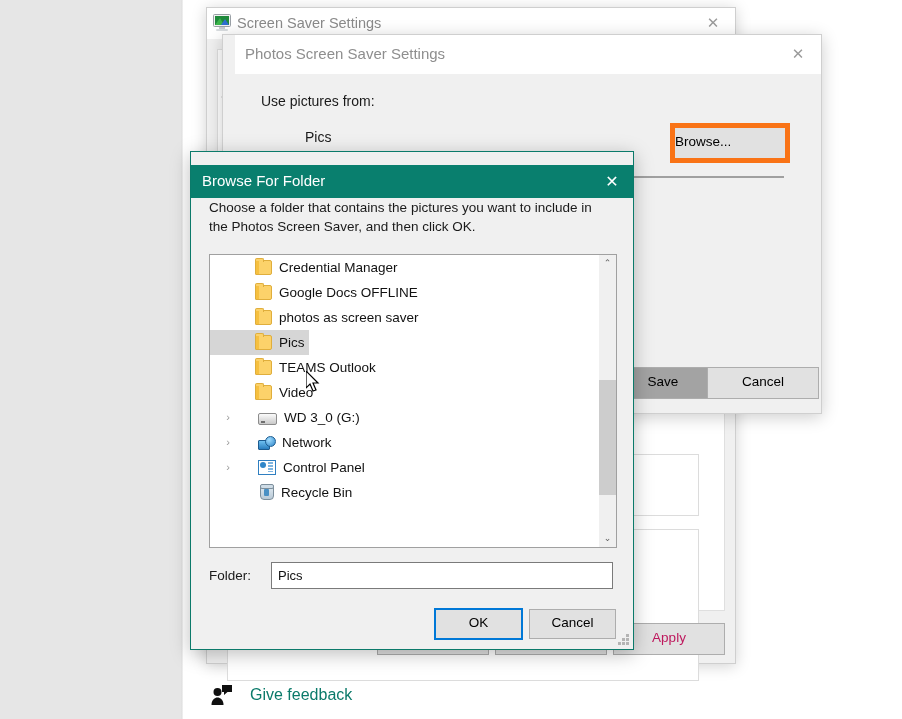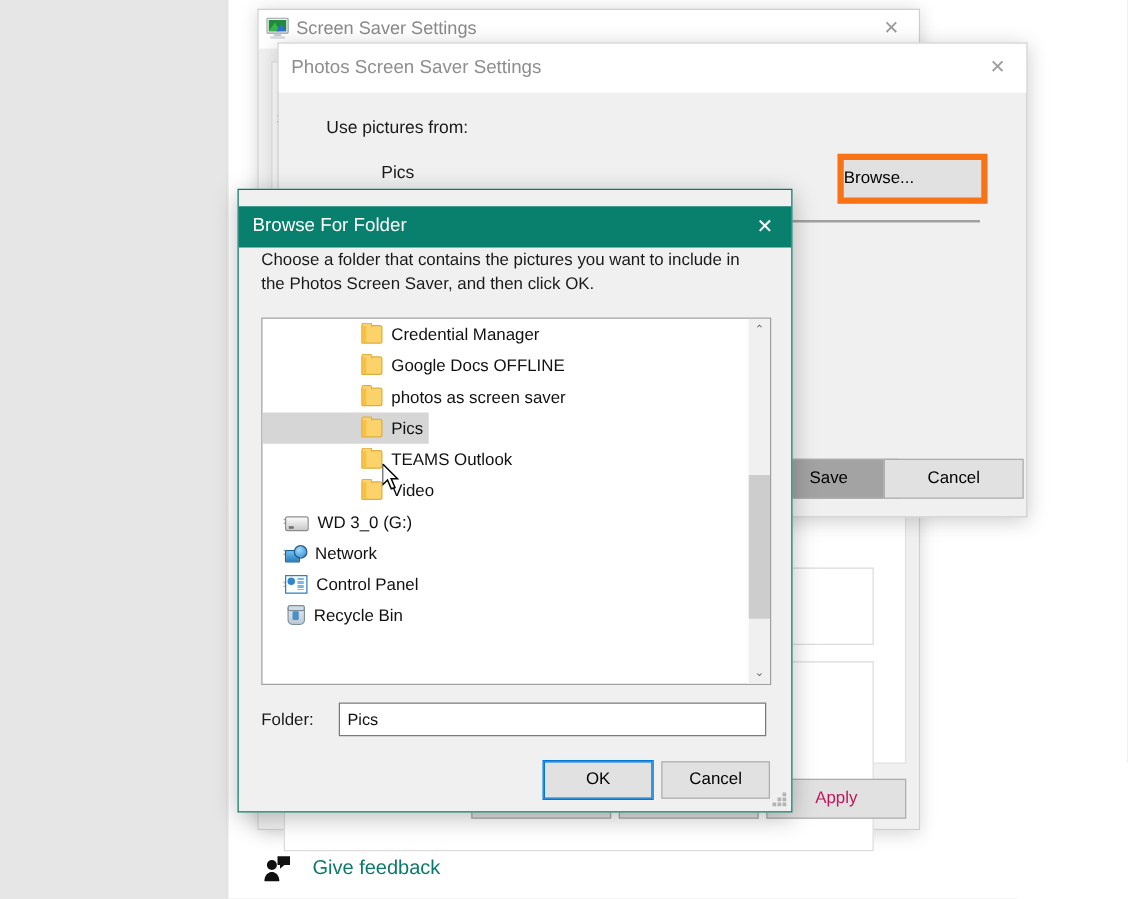--- a/index.html
+++ b/index.html
@@ -72,21 +72,21 @@
   #ss-btn-ok{left:170px;width:110px;}
   #ss-btn-cancel{left:288px;width:110px;}
   #ss-btn-apply{left:406px;width:110px;}
   
   #ps-window{
     position:absolute;left:222px;top:34px;width:598px;height:378px;
     background:#f0f0f0;border:1px solid #cfcfcf;
     box-shadow:0 3px 16px rgba(0,0,0,.20);
   }
   #ps-titlebar{
-    position:absolute;left:0;top:0;right:0;height:39px;background:#ffffff;padding-left:32px;
+    position:absolute;left:12px;top:0;right:0;height:39px;background:#ffffff;padding-left:32px;
   }
   #ps-title{
     position:absolute;left:10px;top:10px;font-size:15px;color:#8e8e8e;
     white-space:nowrap;
   }
   #ps-close{
     position:absolute;right:0;top:0;width:46px;height:38px;
     color:#9b9b9b;font-size:15px;line-height:38px;text-align:center;
   }
   #ps-label-use{
@@ -143,22 +143,22 @@
   .tree-row{
     position:relative;height:25px;line-height:25px;font-size:13.5px;color:#111;
     white-space:nowrap;
   }
   .tree-row.sel > .tree-label-wrap{background:#d6d6d6;}
   .tree-label-wrap{display:inline-block;padding:0 4px 0 0;height:25px;}
   .tw-arrow{
     position:absolute;left:11px;top:0;width:14px;height:25px;
     line-height:25px;font-size:11px;color:#9a9a9a;text-align:center;
   }
-  .tw-indent-1{padding-left:79px;}
-  .tw-indent-0{padding-left:18px;}
+  .tw-indent-1{padding-left:45px;}
+  .tw-indent-0{padding-left:48px;}
   .tw-ico{
     display:inline-block;width:18px;height:15px;vertical-align:-3px;
     margin-right:7px;position:relative;
   }
   
   .ico-folder{
     background:#fcd26a;border:1px solid #e0ae3c;border-radius:1px 2px 2px 1px;
     width:15px;height:13px;
   }
   .ico-folder:before{

